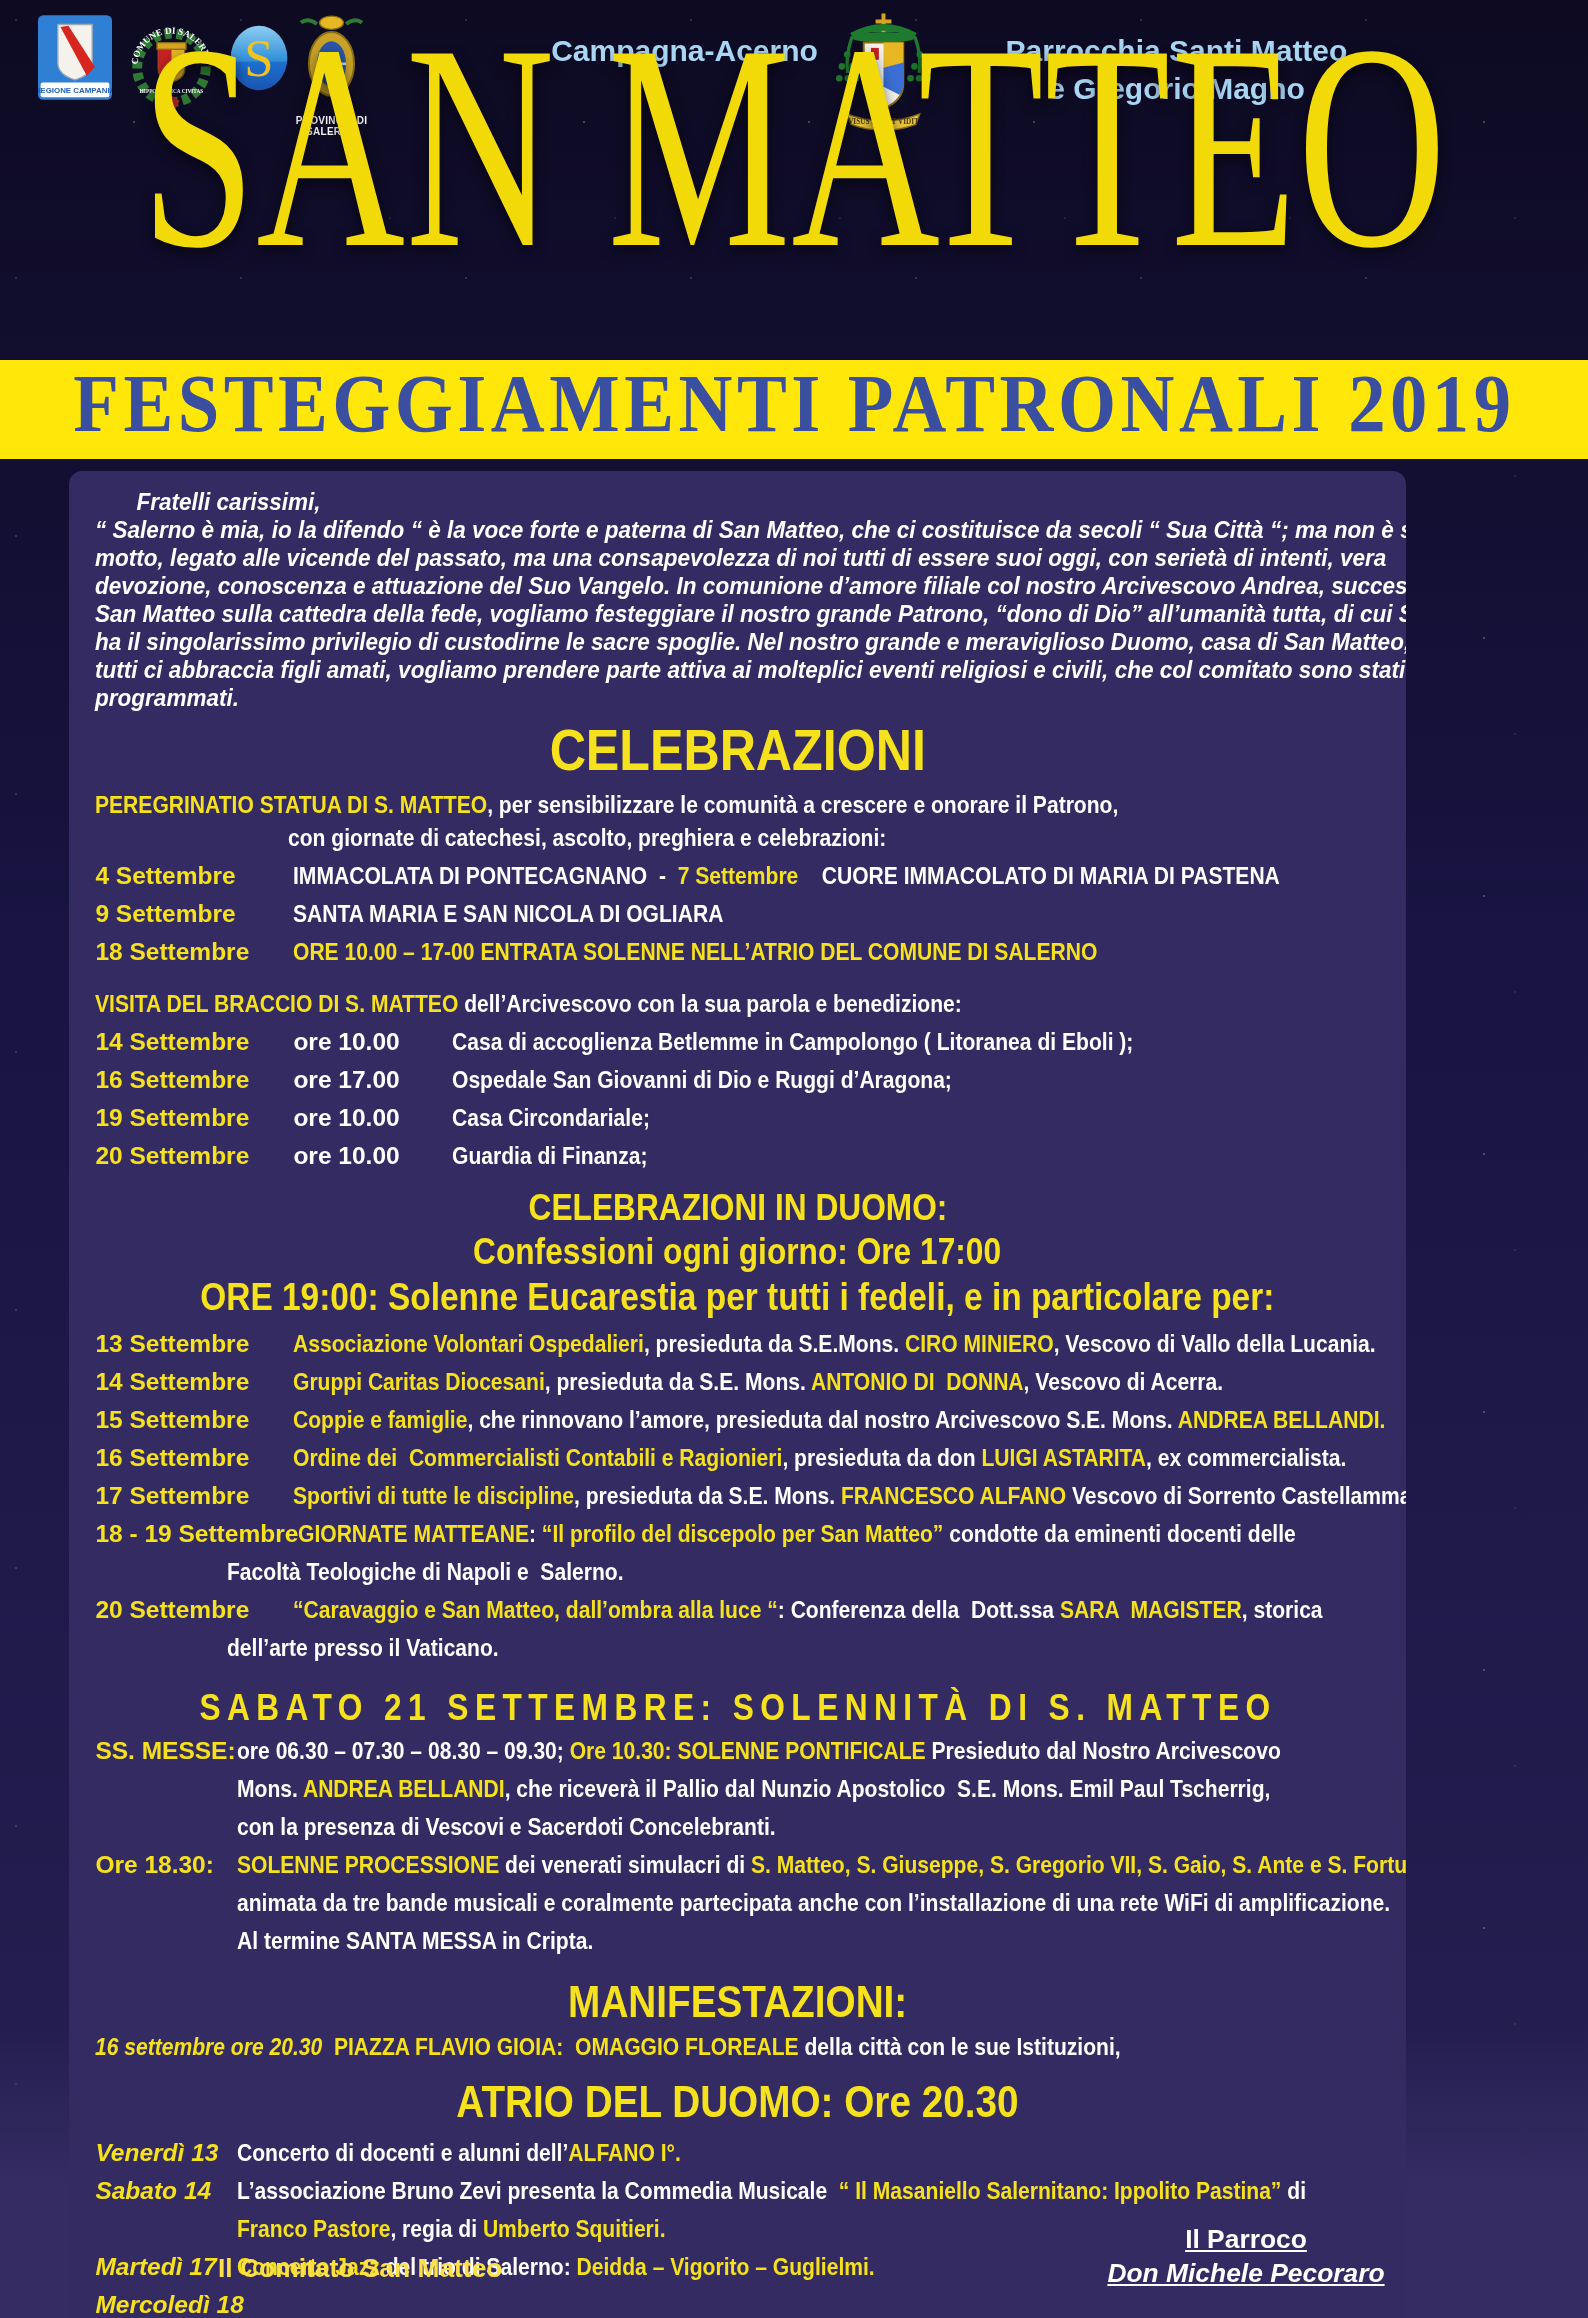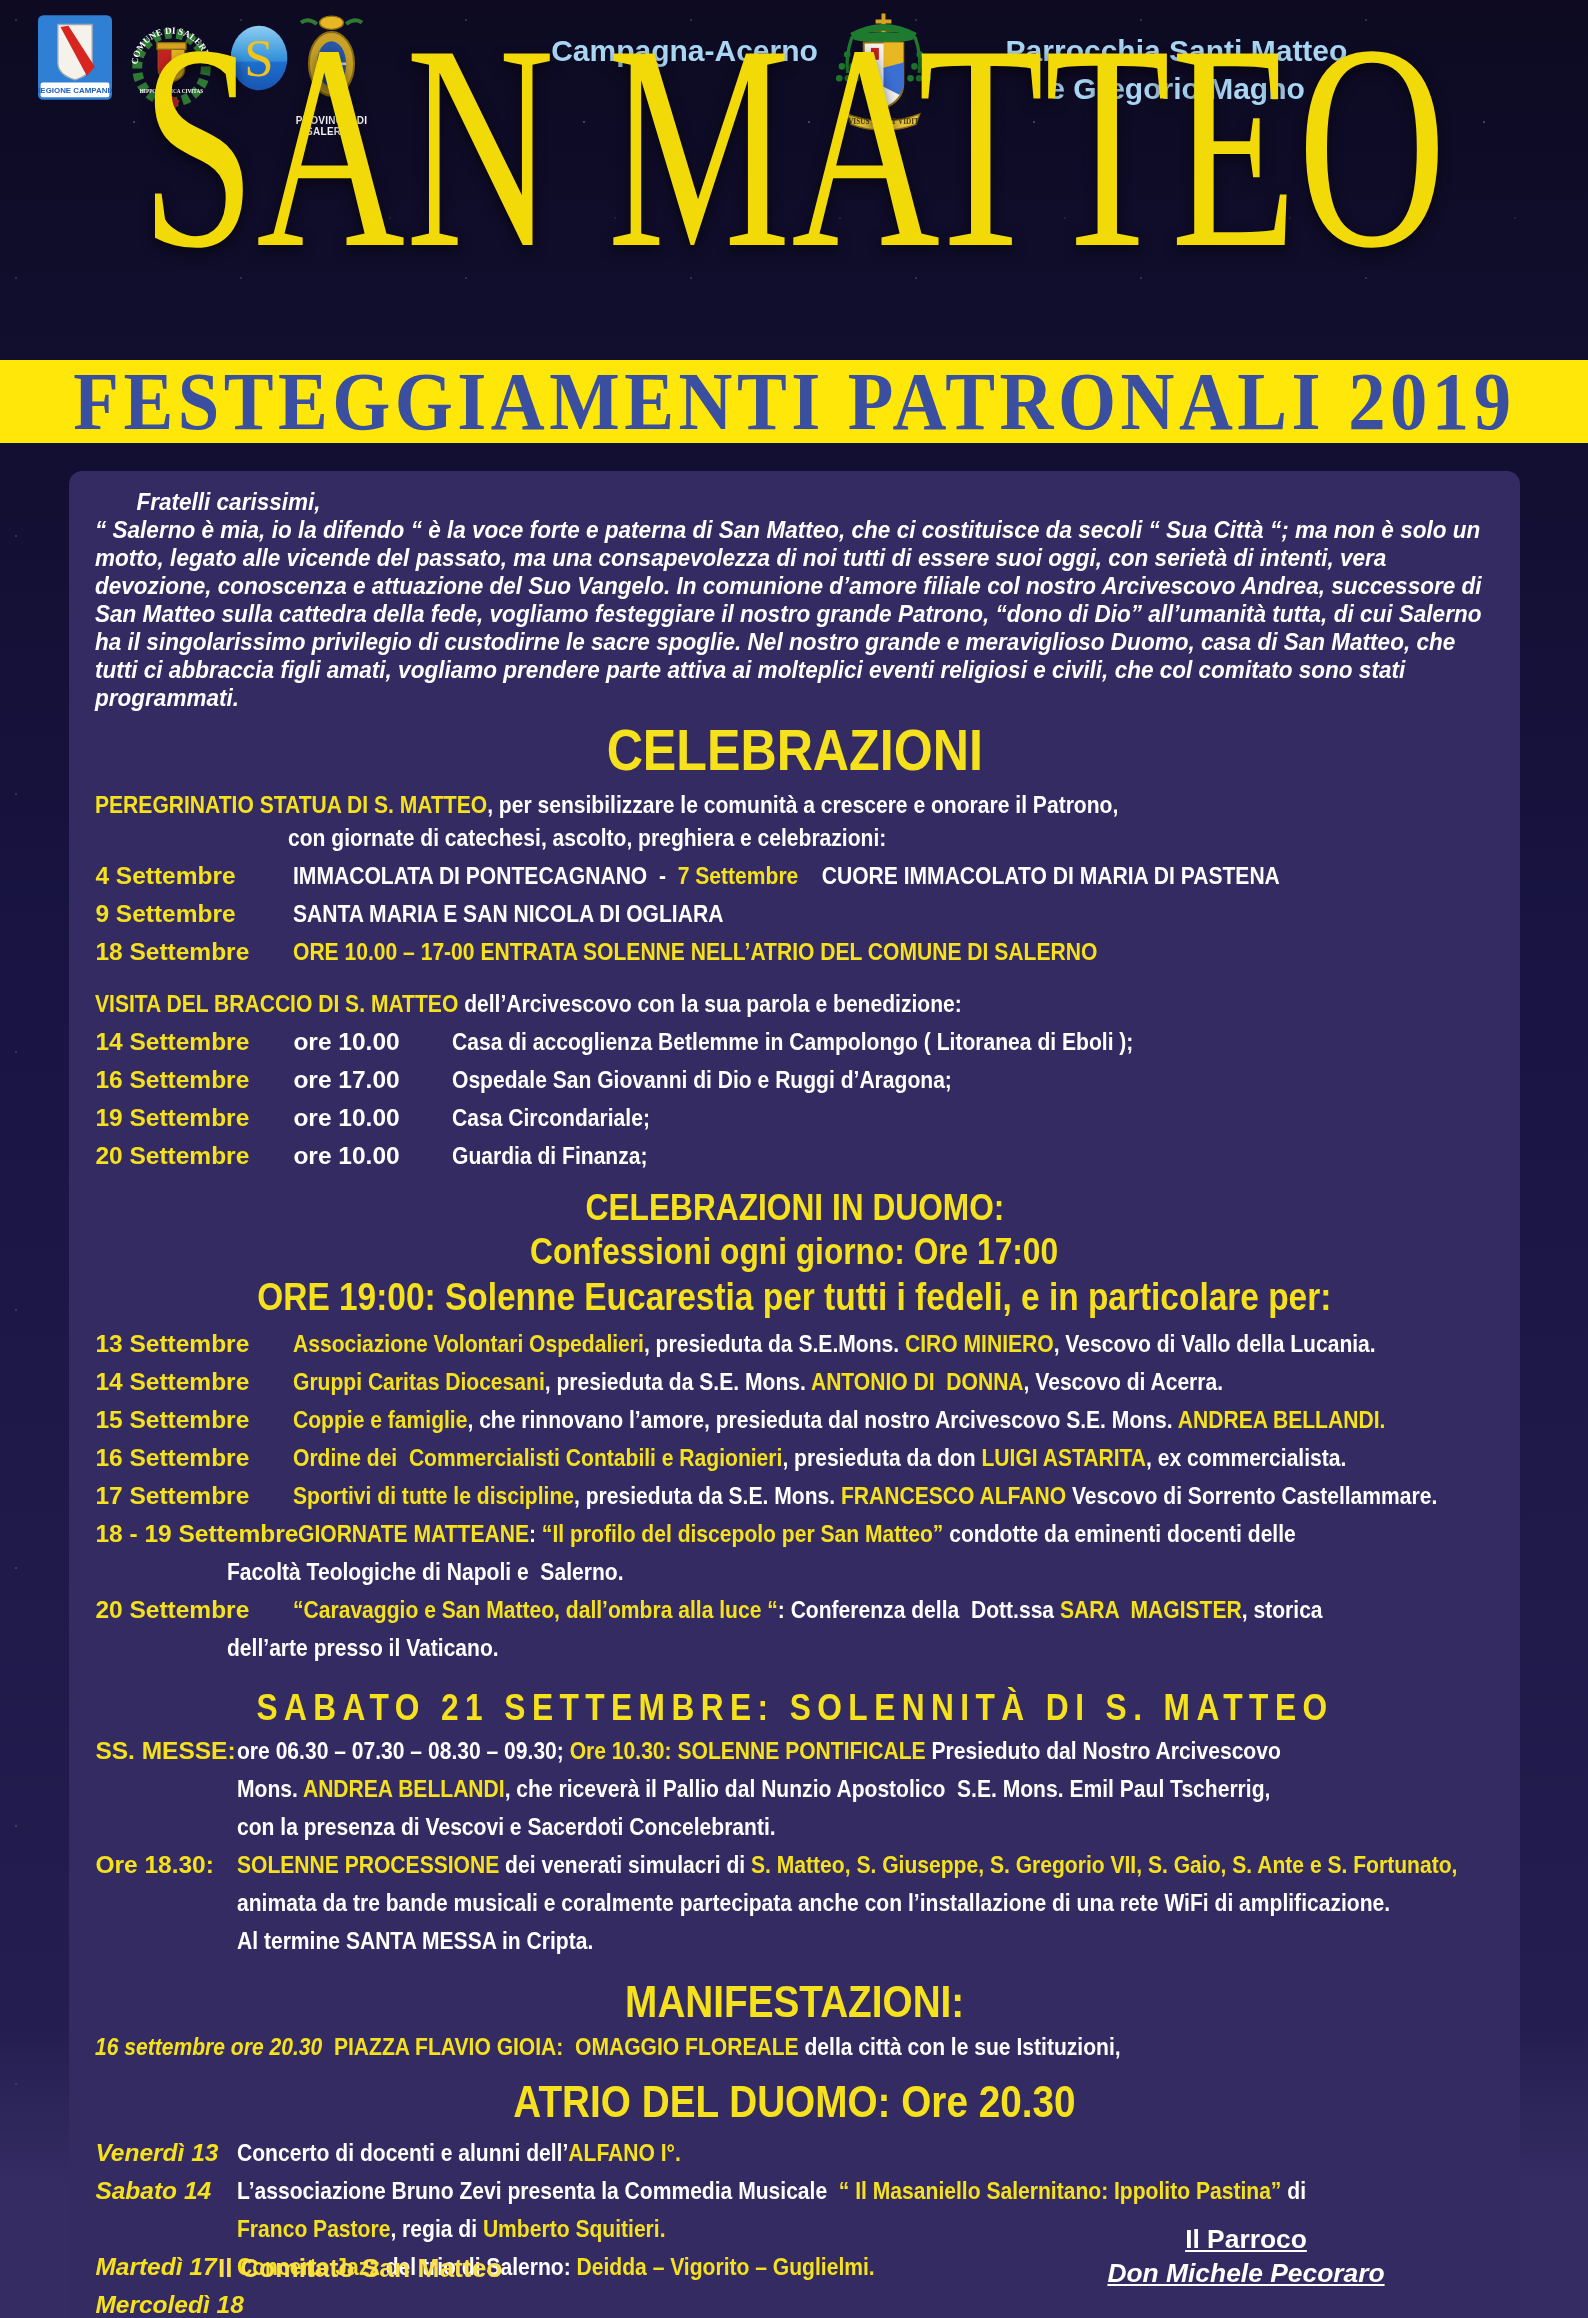--- a/index.html
+++ b/index.html
@@ -37,27 +37,27 @@
     text-align:center;letter-spacing:0.3px;}
 
   
   .title{position:absolute;top:78px;left:0;width:100%;text-align:center;
     font-family:"Liberation Serif",serif;font-weight:normal;
     font-size:206px;letter-spacing:0.7px;color:#f2da08;
     transform:scaleY(1.42);transform-origin:50% 100%;line-height:238px;
     text-shadow:0 3.3px 10.6px rgba(0,0,0,.55);white-space:nowrap;}
 
   
-  .band{position:absolute;top:360px;left:0;width:100%;height:83px;background:#ffe70a;
-    display:flex;align-items:center;justify-content:center;}
+  .band{position:absolute;top:360px;left:0;width:100%;height:99px;background:#ffe70a;
+    display:flex;justify-content:center;}
   .band-text{font-family:"Liberation Serif",serif;font-weight:bold;color:#3a4fa0;
     font-size:77px;letter-spacing:4.6px;transform:scaleY(1.06) scaleX(.97);white-space:nowrap;}
 
   
-  .panel{position:absolute;left:69px;top:471px;width:1451px;bottom:0;
+  .panel{position:absolute;left:69px;top:471px;width:1337px;bottom:0;
     background:#332b62;border-radius:13.2px 13.2px 0 0;padding:17px 26.4px 0 26.4px;
     box-sizing:border-box;overflow:hidden;}
 
   .intro{color:#ffffff;font-weight:bold;font-style:italic;font-size:24.5px;
     line-height:28px;width:1520px;transform:scaleX(.92);transform-origin:0 0;margin:0;}
   .intro .sal{display:block;text-indent:45px;}
 
   .h-celebrazioni{color:#f6e11d;font-size:57px;line-height:62px;font-weight:bold;
     text-align:center;margin:6.6px 0 0 0;}
   .h-mid{color:#f6e11d;font-weight:bold;text-align:center;}

